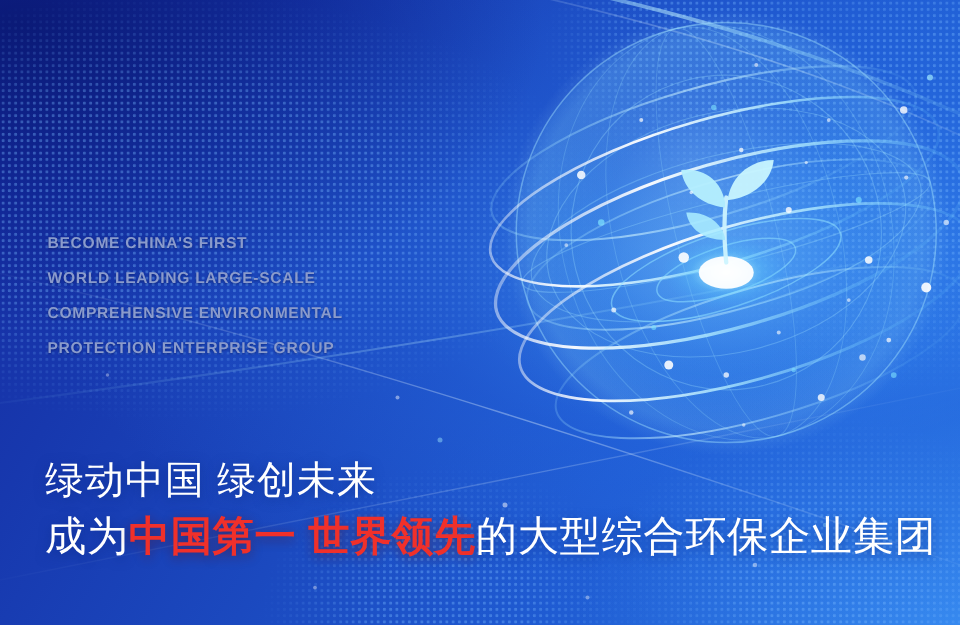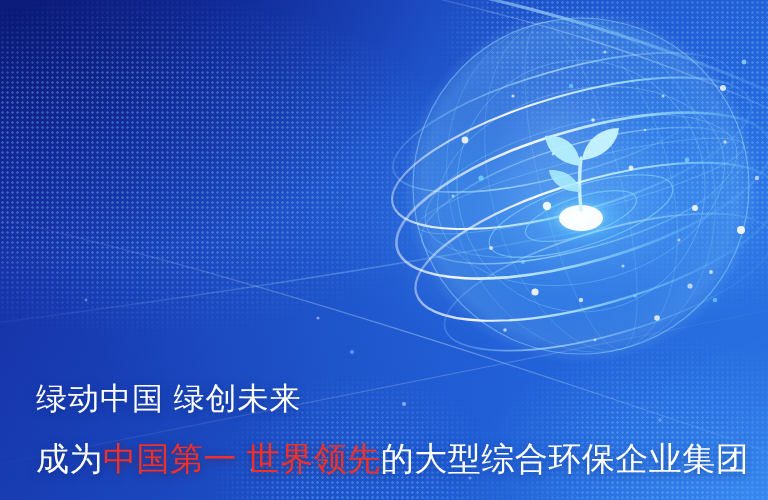--- a/index.html
+++ b/index.html
@@ -47,24 +47,24 @@
   .en-line{
     color:#8a9bcc;font-size:12.5px;font-weight:bold;letter-spacing:.55px;
     line-height:28px;white-space:nowrap;
     text-shadow:0 1px 2px rgba(5,20,80,.5);
   }
   #en-top{top:68px;}
   #en-mid{top:180px;}
 
   #cn-block{position:absolute;left:36px;top:362px;}
   .cn-line{white-space:nowrap;color:#ffffff;font-weight:400;
-    text-shadow:0 2px 9px rgba(10,40,130,.60);margin-top:15px;}
+    text-shadow:0 2px 9px rgba(10,40,130,.60);}
   #cn-line1{font-size:31px;line-height:44px;letter-spacing:1px;}
   #cn-line2{font-size:33px;line-height:46px;letter-spacing:.5px;}
-  .hl{color:#f0302a;font-weight:normal;text-shadow:0 2px 9px rgba(90,10,10,.45);}
+  .hl{color:#f0302a;font-weight:bold;text-shadow:0 2px 9px rgba(90,10,10,.45);}
   .cn-seg{white-space:pre;}
 </style>
 </head>
 <body>
 
 <div id="banner">
 
   <div class="layer vignette"></div>
   <div class="layer dots m1"></div>
   <div class="layer dots m2"></div>
@@ -214,20 +214,26 @@
       <circle cx="470" cy="478" r="1.6" opacity=".4"></circle>
     </g>
     <g fill="#9fe8ff">
       <circle cx="744" cy="62" r="2.4" opacity=".7"></circle>
       <circle cx="352" cy="352" r="2.0" opacity=".45"></circle>
       <circle cx="660" cy="420" r="1.8" opacity=".4"></circle>
     </g>
   </svg>
 
 
+  <div class="en-block" id="en-mid">
+    <div class="en-line">BECOME CHINA'S FIRST</div>
+    <div class="en-line">WORLD LEADING LARGE-SCALE</div>
+    <div class="en-line">COMPREHENSIVE ENVIRONMENTAL</div>
+    <div class="en-line">PROTECTION ENTERPRISE GROUP</div>
+  </div>
 
   <div id="cn-block">
     <div class="cn-line" id="cn-line1">绿动中国 绿创未来</div>
     <div class="cn-line" id="cn-line2">
       <span class="cn-seg">成为</span><span class="cn-seg hl">中国第一 世界领先</span><span class="cn-seg">的大型综合环保企业集团</span>
     </div>
   </div>
 
 </div>
 

